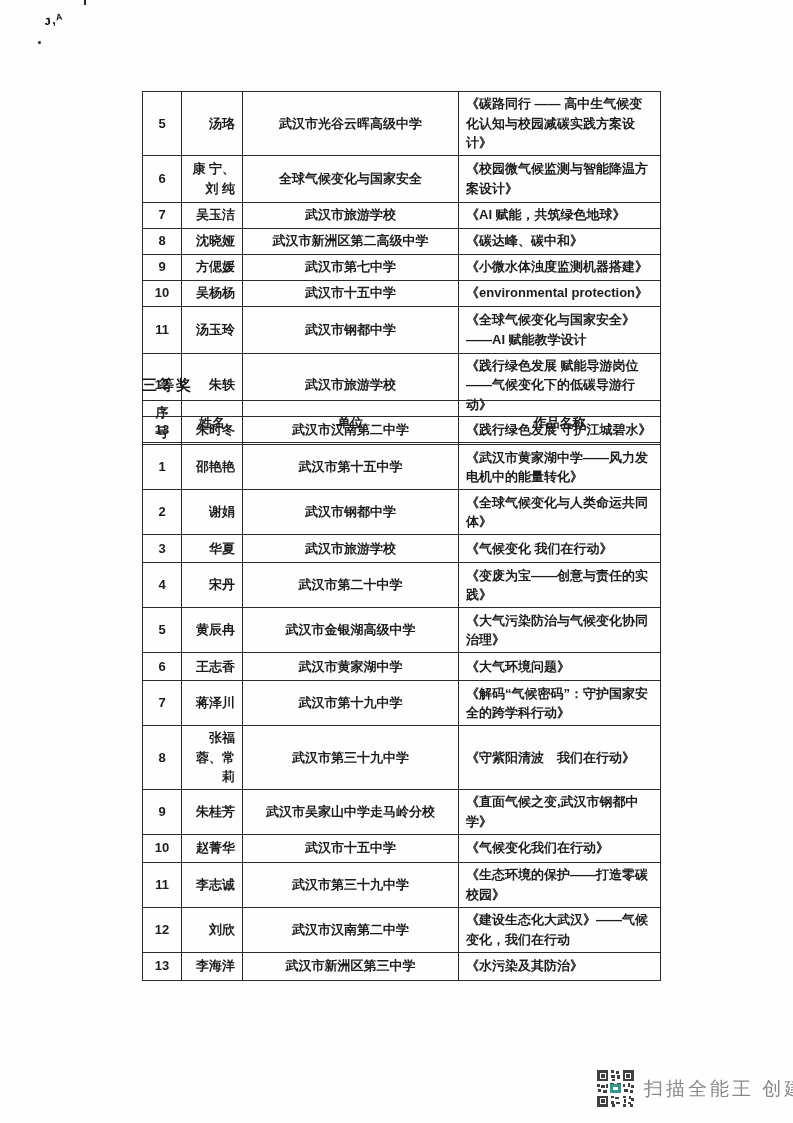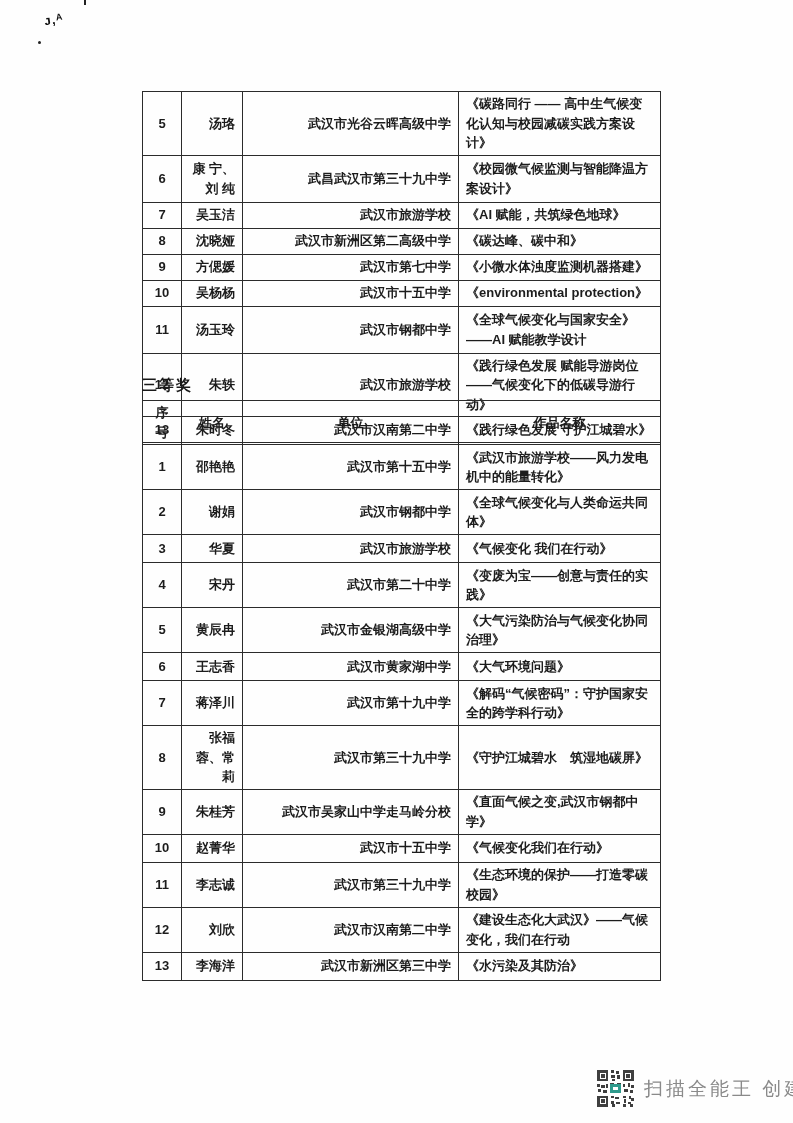--- a/index.html
+++ b/index.html
@@ -40,21 +40,21 @@
   .doc-table col.c-name{width:61px;}
   .doc-table col.c-school{width:216px;}
   .doc-table col.c-title{width:202px;}
   .doc-table th{
     text-align:center;
     font-weight:700;
     height:24px;
   }
   td.cell-num{text-align:center;padding:2px 2px;}
   td.cell-name{text-align:right;}
-  td.cell-school{text-align:right;}
+  td.cell-school{text-align:center;}
   td.cell-title{text-align:left;}
   tr.tall1 td{height:42px;margin-top:32px;}
   tr.short1 td{height:21px;}
   tr.tall2 td{height:40px;}
   tr.short2 td{height:23px;}
 
   .section-title{
     position:absolute;
     left:142px;
     width:518px;
@@ -101,21 +101,21 @@
     <tbody>
         <tr class="tall1">
           <td class="cell-num">5</td>
           <td class="cell-name">汤珞</td>
           <td class="cell-school">武汉市光谷云晖高级中学</td>
           <td class="cell-title">《碳路同行 —— 高中生气候变化认知与校园减碳实践方案设计》</td>
         </tr>
         <tr class="tall1">
           <td class="cell-num">6</td>
           <td class="cell-name">康 宁、刘 纯</td>
-          <td class="cell-school">武昌武汉市第三十九中学</td>
+          <td class="cell-school">全球气候变化与国家安全</td>
           <td class="cell-title">《校园微气候监测与智能降温方案设计》</td>
         </tr>
         <tr class="short1">
           <td class="cell-num">7</td>
           <td class="cell-name">吴玉洁</td>
           <td class="cell-school">武汉市旅游学校</td>
           <td class="cell-title">《AI 赋能，共筑绿色地球》</td>
         </tr>
         <tr class="short1">
           <td class="cell-num">8</td>
@@ -171,21 +171,21 @@
           <th>姓名</th>
           <th>单位</th>
           <th>作品名称</th>
         </tr>
       </thead>
     <tbody>
         <tr class="tall2">
           <td class="cell-num">1</td>
           <td class="cell-name">邵艳艳</td>
           <td class="cell-school">武汉市第十五中学</td>
-          <td class="cell-title">《武汉市旅游学校——风力发电机中的能量转化》</td>
+          <td class="cell-title">《武汉市黄家湖中学——风力发电机中的能量转化》</td>
         </tr>
         <tr class="tall2">
           <td class="cell-num">2</td>
           <td class="cell-name">谢娟</td>
           <td class="cell-school">武汉市钢都中学</td>
           <td class="cell-title">《全球气候变化与人类命运共同体》</td>
         </tr>
         <tr class="short2">
           <td class="cell-num">3</td>
           <td class="cell-name">华夏</td>
@@ -213,21 +213,21 @@
         <tr class="tall2">
           <td class="cell-num">7</td>
           <td class="cell-name">蒋泽川</td>
           <td class="cell-school">武汉市第十九中学</td>
           <td class="cell-title">《解码“气候密码”：守护国家安全的跨学科行动》</td>
         </tr>
         <tr class="tall2">
           <td class="cell-num">8</td>
           <td class="cell-name">张福蓉、常莉</td>
           <td class="cell-school">武汉市第三十九中学</td>
-          <td class="cell-title">《守护江城碧水　筑湿地碳屏》</td>
+          <td class="cell-title">《守紫阳清波　我们在行动》</td>
         </tr>
         <tr class="tall2">
           <td class="cell-num">9</td>
           <td class="cell-name">朱桂芳</td>
           <td class="cell-school">武汉市吴家山中学走马岭分校</td>
           <td class="cell-title">《直面气候之变,武汉市钢都中学》</td>
         </tr>
         <tr class="short2">
           <td class="cell-num">10</td>
           <td class="cell-name">赵菁华</td>

